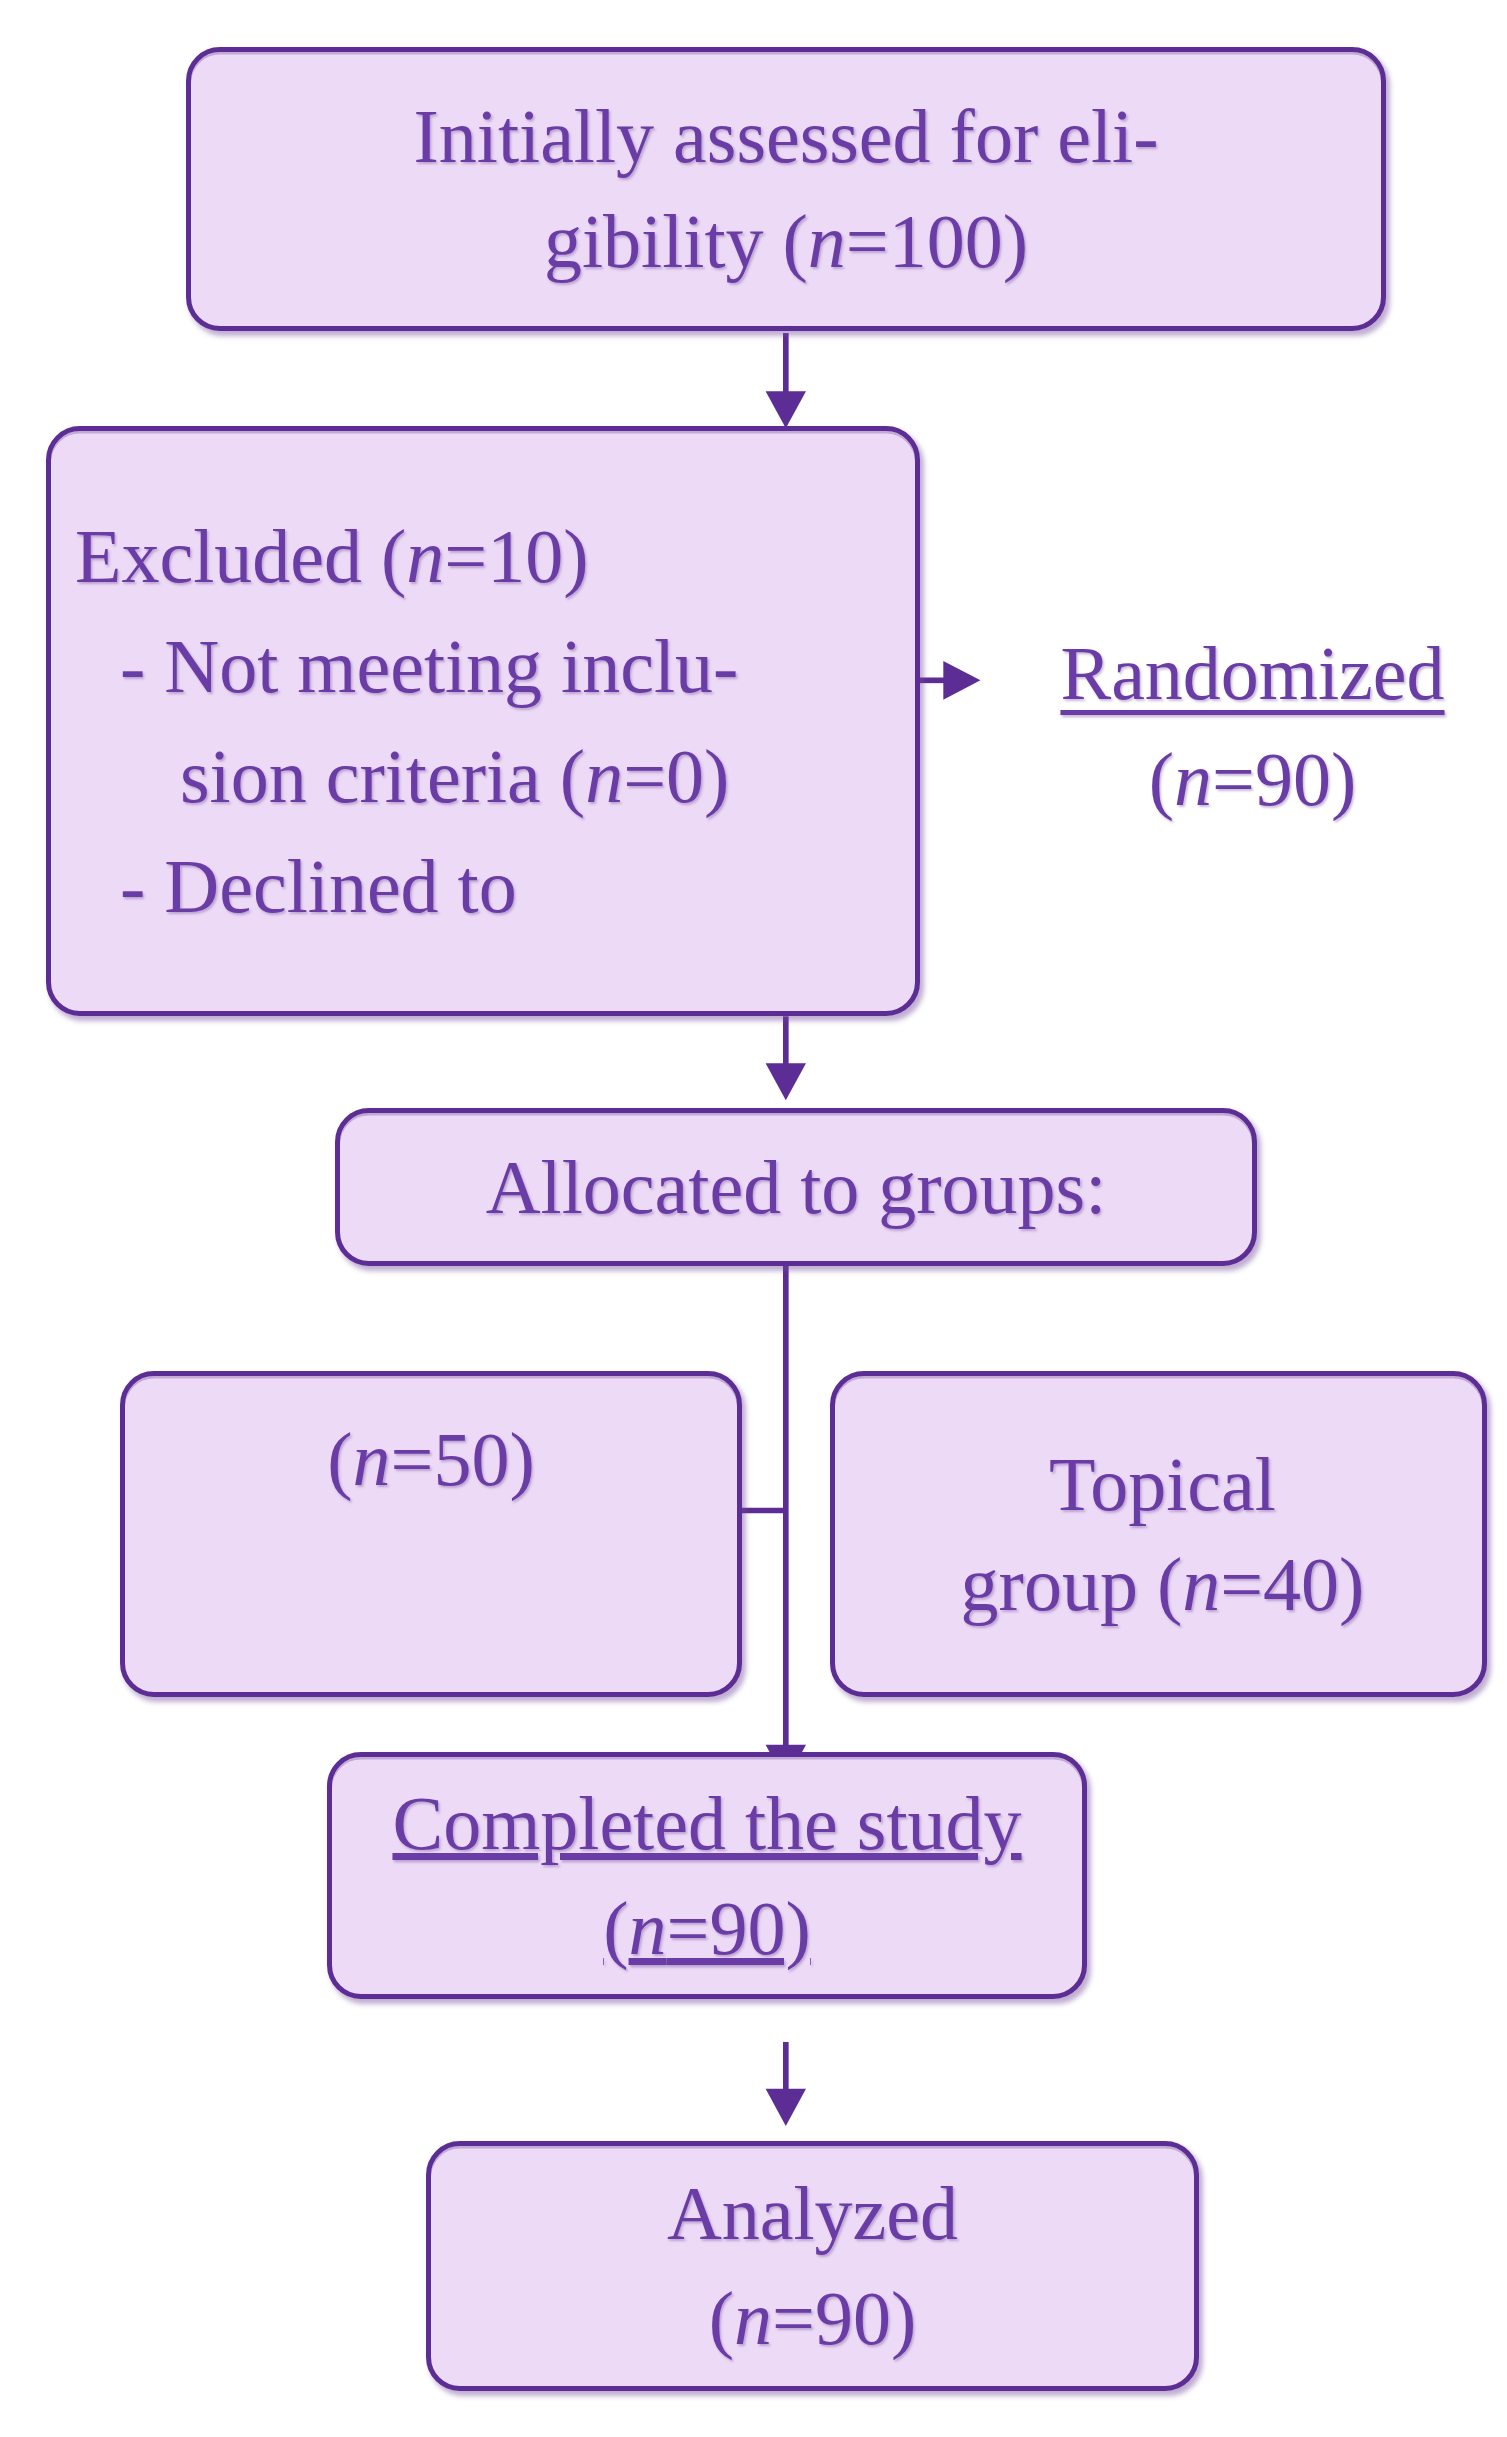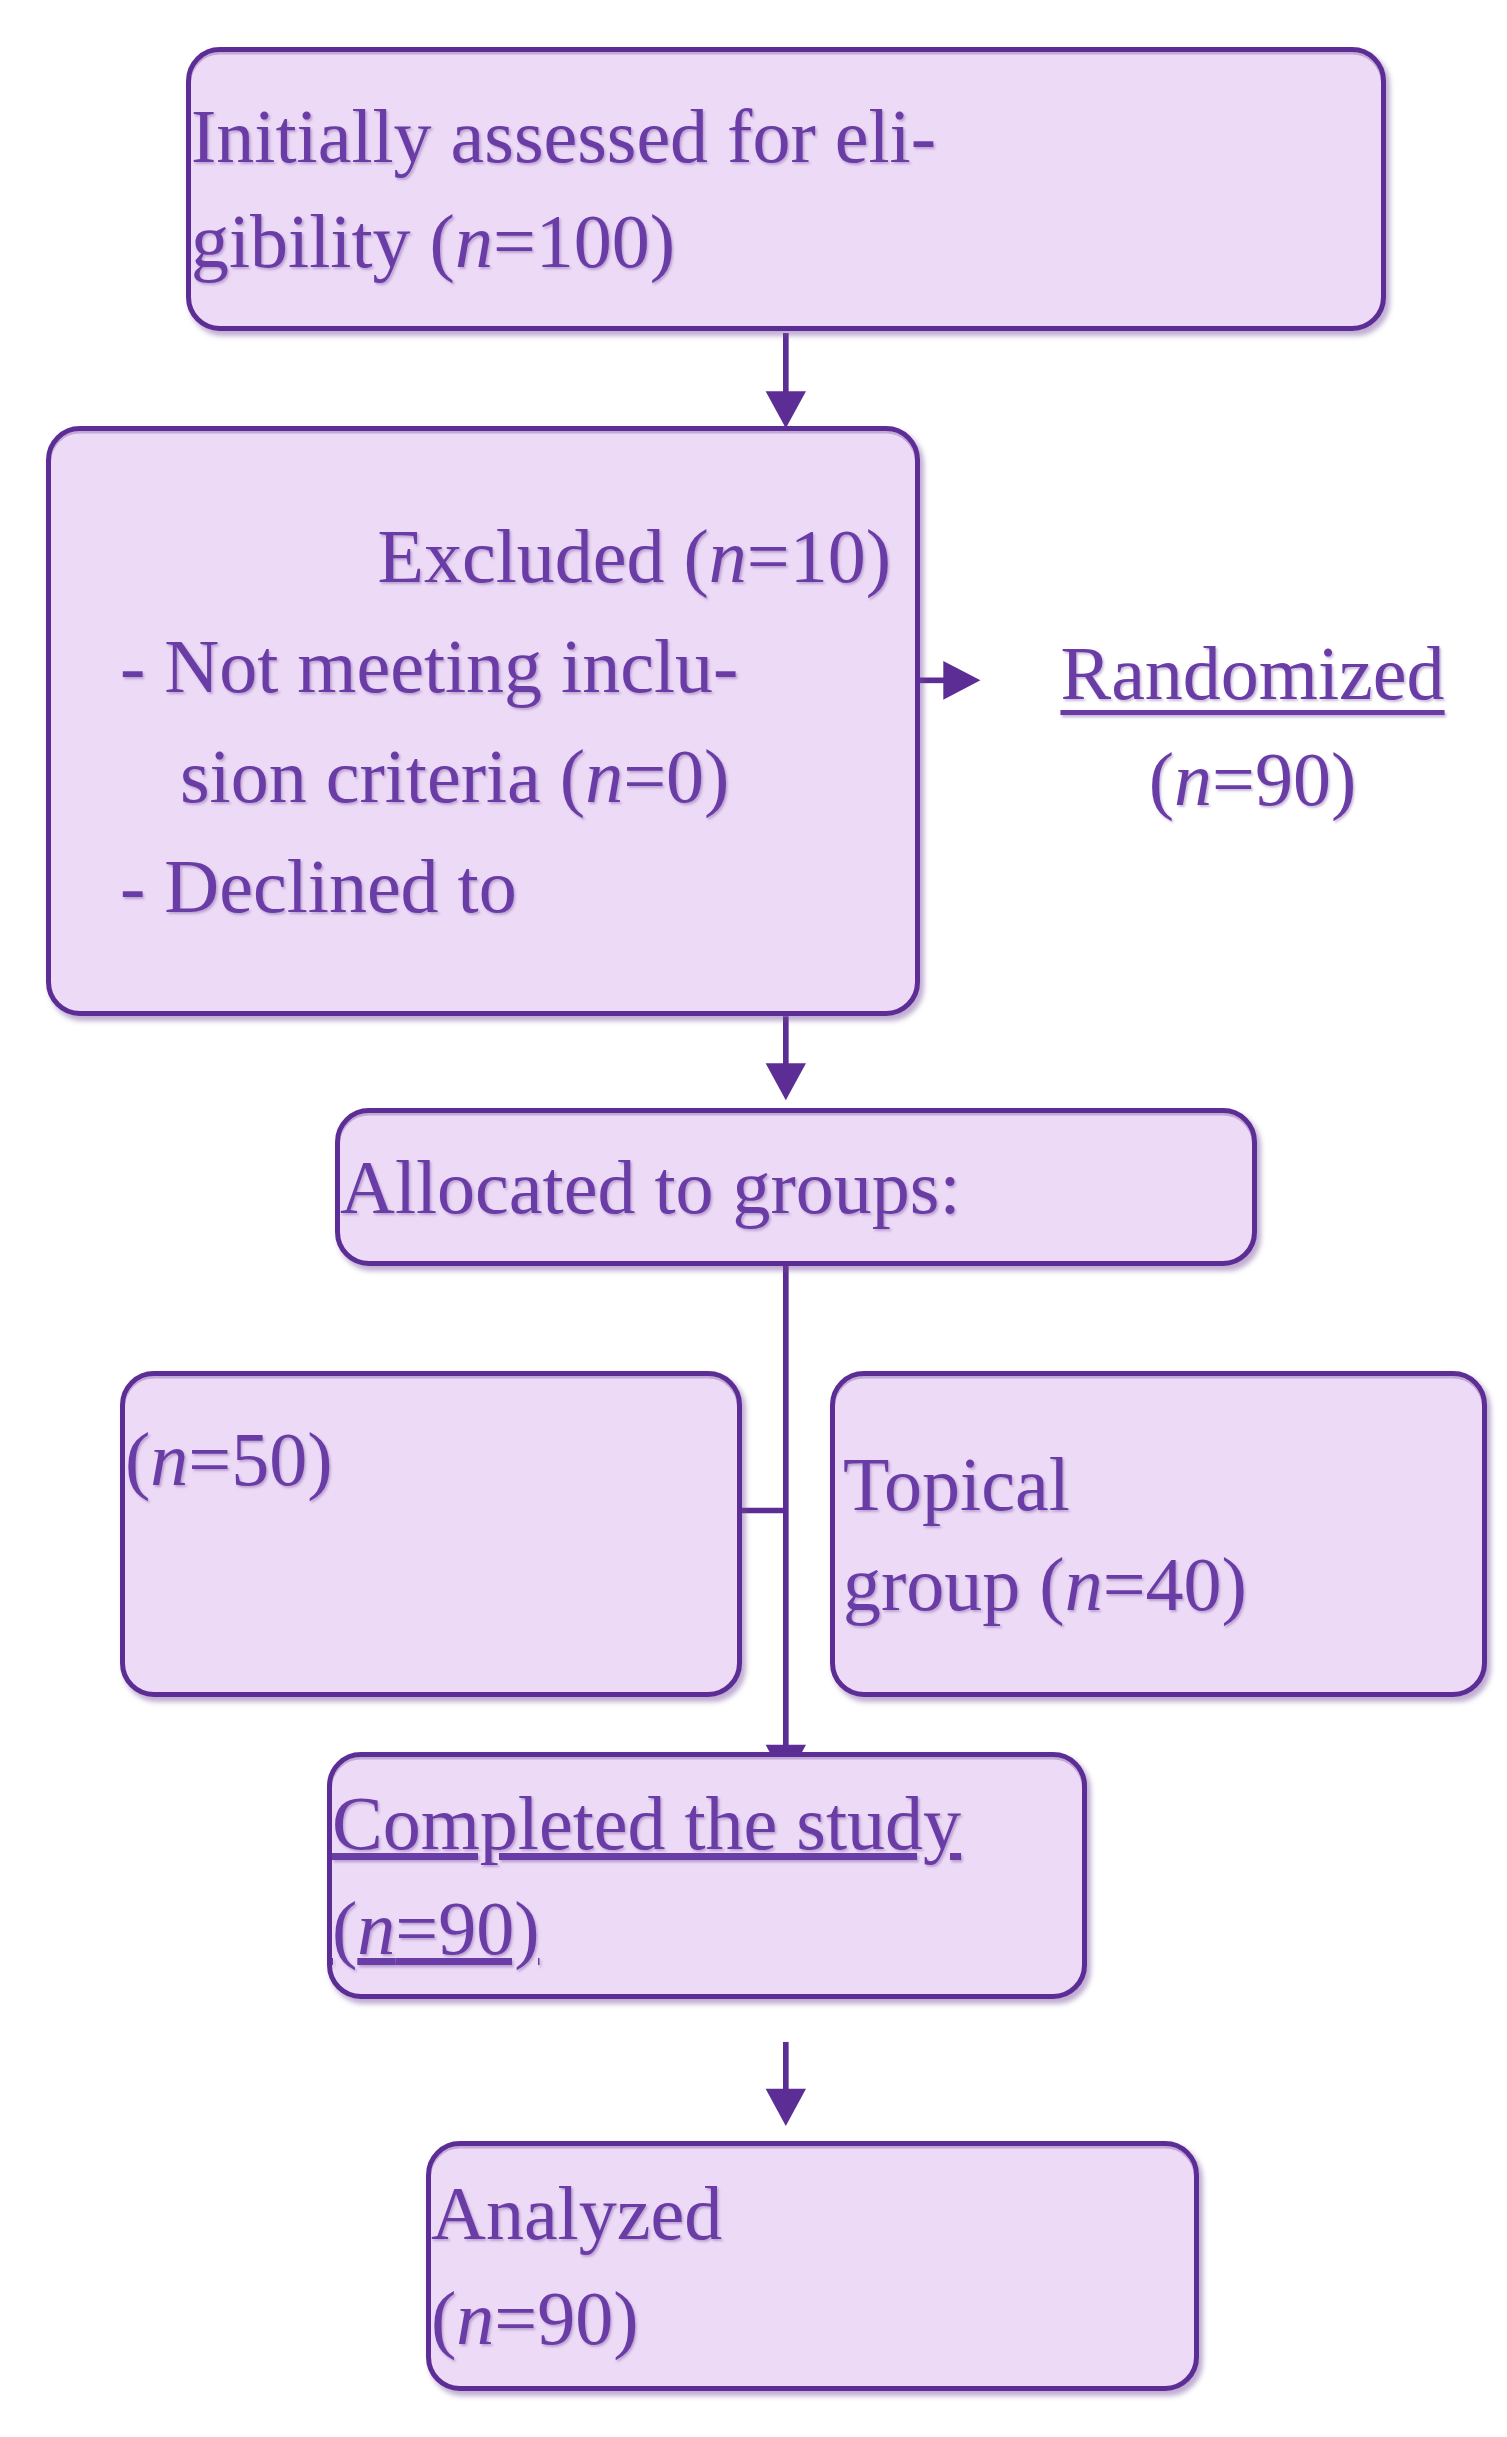--- a/index.html
+++ b/index.html
@@ -36,34 +36,34 @@
     position: absolute;
     box-sizing: border-box;
     background: var(--box-fill);
     border: 5.7px solid var(--box-border);
     border-radius: 34px;
     box-shadow: 3.2px 4.8px 4.8px rgba(115, 75, 155, 0.45),
                 0 2.4px 0 rgba(70, 25, 120, 0.25) inset;
     display: flex;
     flex-direction: column;
     justify-content: center;
-    align-items: flex-start;
+    align-items: center;
     font-size: 76px;
     line-height: 1.38;
     text-align: center;
     text-shadow: 1.6px 2.4px 2.4px rgba(100, 60, 140, 0.35);
   }
   .fc-box .line { display: block; }
   #excluded-box {
     align-items: stretch;
     text-align: left;
     line-height: 1.45;
     padding: 4.8px 24px 4.8px 24px;
   }
-  #excluded-box .box-title { text-align: right; }
+  #excluded-box .box-title { text-align: left; }
   #excluded-box .item-lead { padding-left: 45px; }
   #excluded-box .item-wrap { padding-left: 105px; }
   #topical-box { line-height: 1.32; }
   .float-label {
     position: absolute;
     font-size: 76px;
     line-height: 1.4;
     text-align: center;
     text-shadow: 1.6px 2.4px 2.4px rgba(100, 60, 140, 0.35);
   }

